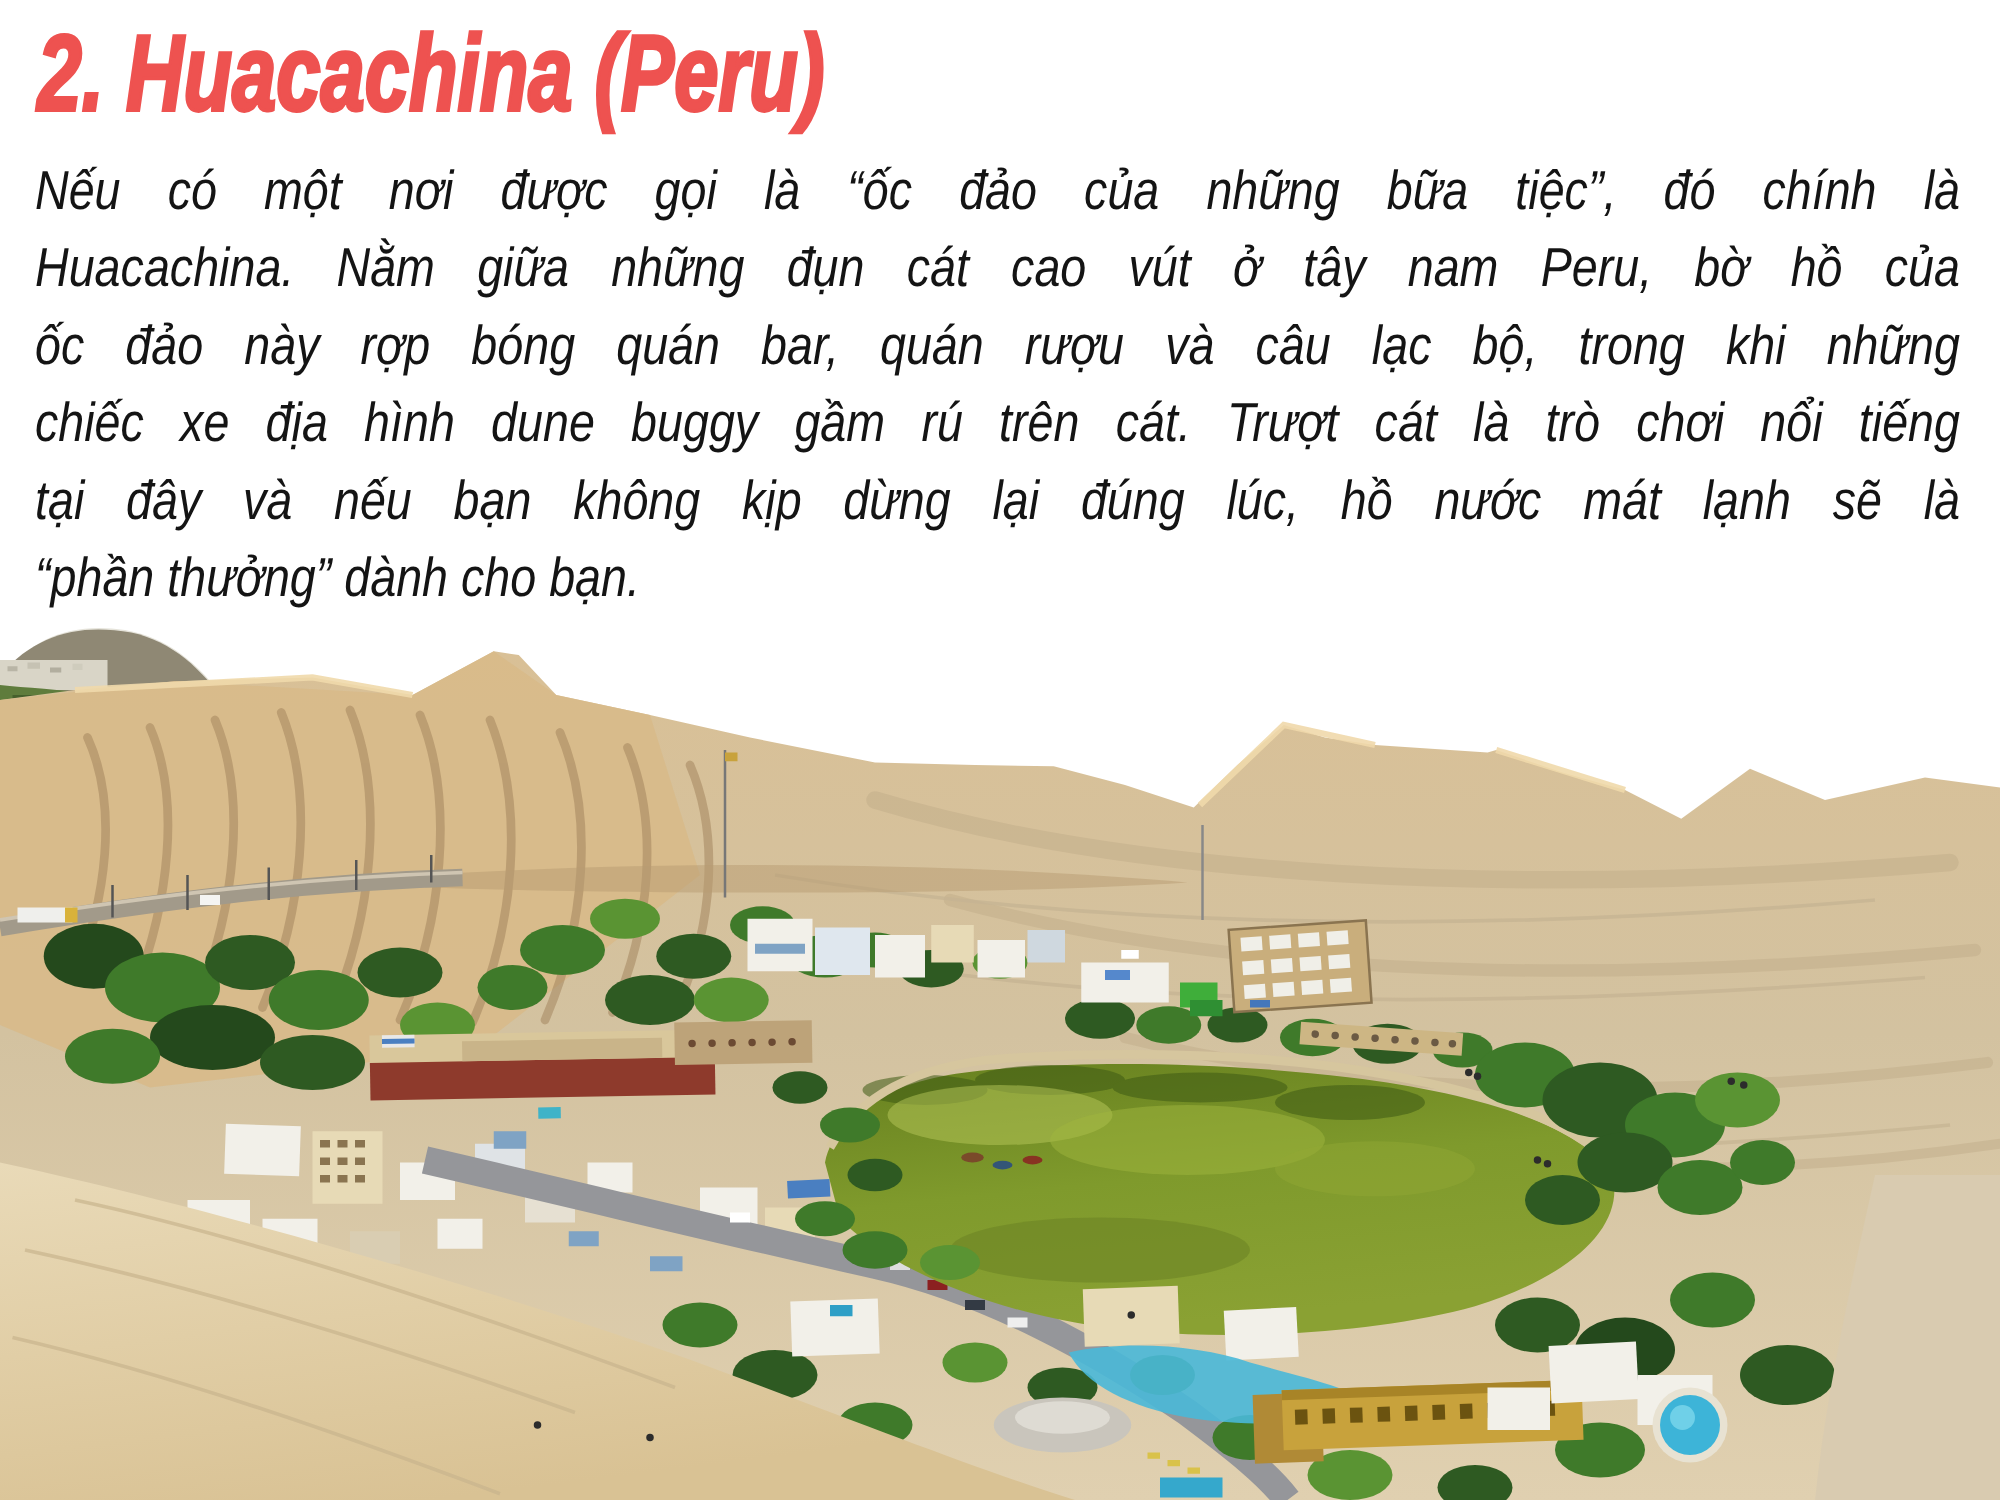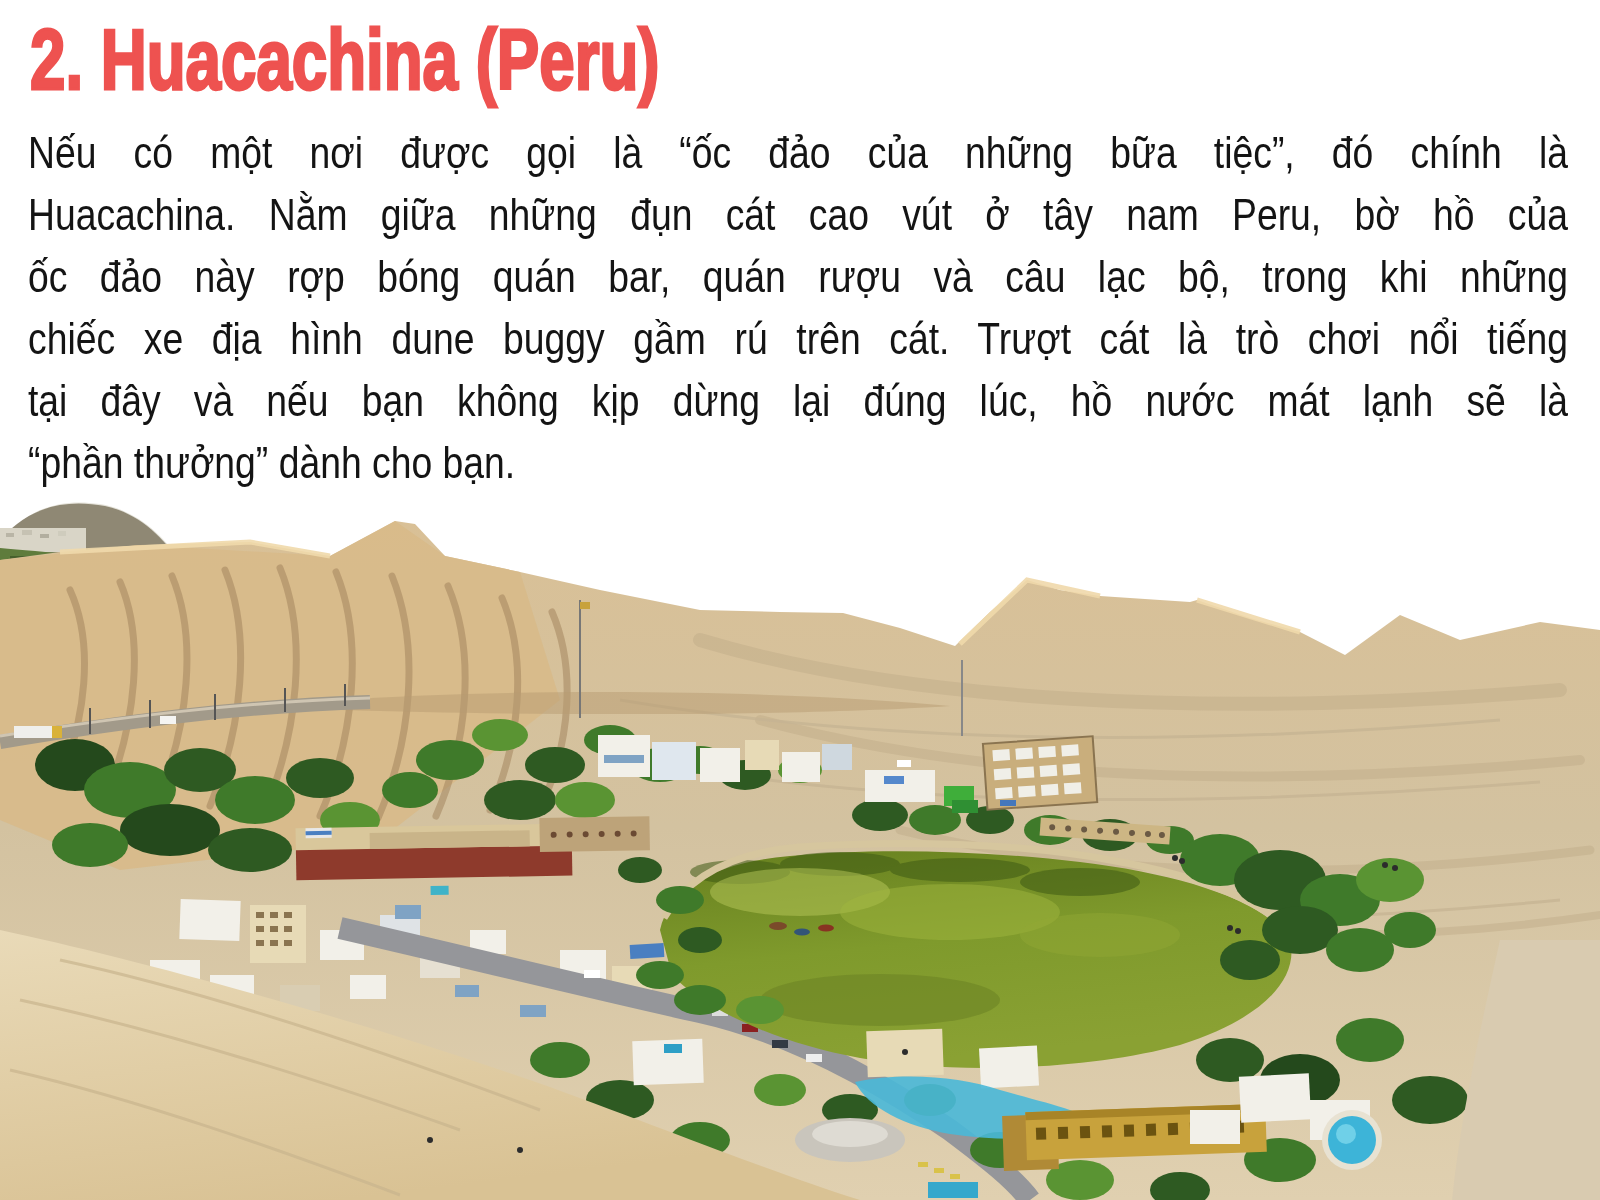--- a/index.html
+++ b/index.html
@@ -1,21 +1,21 @@
 <!DOCTYPE html>
 <html style="--page-bg: #ffffff; --accent-red: #ee5250; --body-text: #141414; --sky-white: #ffffff; --sand-light: #e2d3b6; --sand-mid: #d3c2a0; --sand-gold: #d8ba88; --sand-shadow: #a0815a; --lagoon-green: #75901f; --palm-green: #3f7a2a; --pool-cyan: #3db4d8; --building-red: #8e3a2c; --building-cream: #e7dab6;"><head>
 <meta charset="utf-8">
 <style>
   html,body{margin:0;padding:0;}
   body{
     width:1600px;height:1200px;overflow:hidden;position:relative;
     background:var(--page-bg,#ffffff);
     font-family:"Liberation Sans", sans-serif;
   }
-  .article{position:absolute;top:0;left:0;width:1600px;}
+  .article{position:absolute;top:0;left:0;width:1600px;font-style:italic;}
   h1.heading{
     margin:14px 0 0 30px;
     font-size:86px;line-height:1.05;font-weight:700;
     color:var(--accent-red,#ee5250);
     -webkit-text-stroke:3px var(--accent-red,#ee5250);
     white-space:nowrap;
     transform:scaleX(.74);transform-origin:0 50%;
     letter-spacing:0;
   }
   .para{

